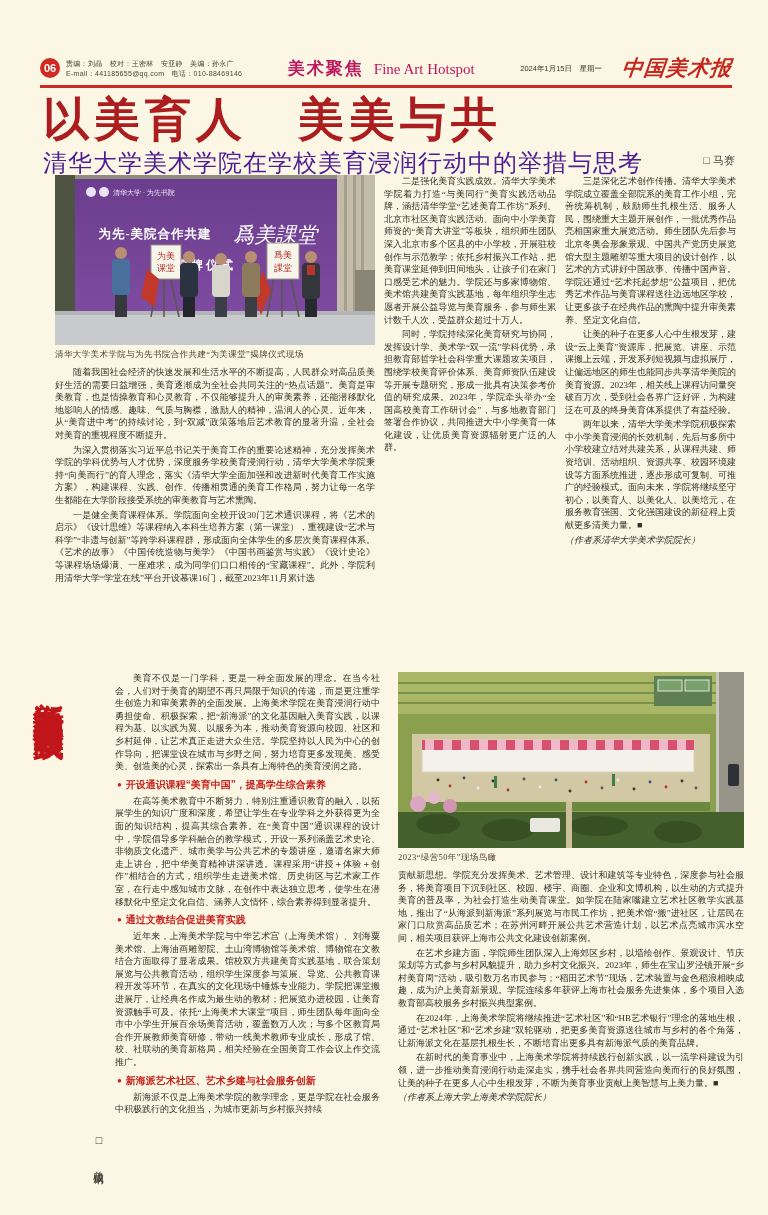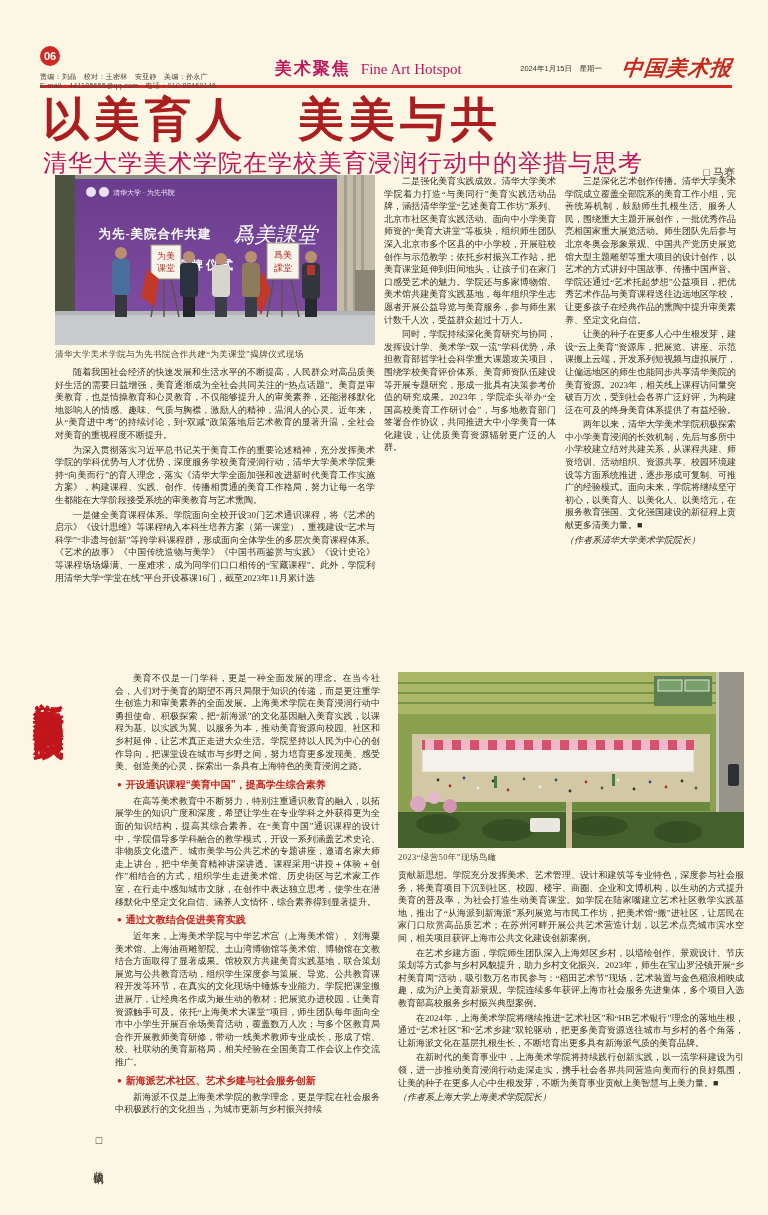--- a/index.html
+++ b/index.html
@@ -3,40 +3,40 @@
 <meta charset="utf-8">
 <style>
   html,body{margin:0;padding:0;}
   body{background:#fcf7e4;font-family:"Liberation Serif",serif;}
   .page{position:relative;width:768px;height:1215px;background:#fcf7e4;overflow:hidden;margin:0 auto;}
 
   
   .hdr{position:absolute;left:40px;top:55px;width:692px;height:33px;
        display:flex;justify-content:space-between;align-items:center;
        border-bottom:3px solid #cf2b24;box-sizing:border-box;padding-bottom:4px;}
-  .hdr-left{display:flex;align-items:flex-start;gap:6px;flex-direction:column;}
+  .hdr-left{display:flex;align-items:flex-end;gap:6px;}
   .pagenum{width:20px;height:20px;border-radius:50%;background:#cf2b24;color:#fff;
            font:bold 11px/20px "Liberation Sans",sans-serif;text-align:center;flex:0 0 auto;}
   .staff{font:7px/9.5px "Liberation Sans",sans-serif;color:#4a453c;letter-spacing:.3px;}
   .hdr-mid{font-family:"Liberation Serif",serif;color:#be185d;white-space:nowrap;}
   .hdr-mid .cn{font-weight:bold;font-size:17px;letter-spacing:2px;}
   .hdr-mid .en{font-size:15px;margin-left:6px;}
   .hdr-right{display:flex;align-items:center;gap:20px;}
   .dateline{font:7.5px/9px "Liberation Sans",sans-serif;color:#3c362c;}
   .masthead{font-family:"DejaVu Serif",serif;font-style:italic;font-weight:bold;
             color:#c5281e;font-size:21px;letter-spacing:1px;transform:skewX(-6deg);}
 
   
   .titleblock{position:absolute;left:43px;top:94px;width:692px;}
   .bigtitle{font-family:"Liberation Sans",sans-serif;font-weight:900;color:#ac1d20;
             font-size:46px;line-height:50px;letter-spacing:5px;margin:0;}
   .subrow{display:flex;justify-content:space-between;align-items:flex-end;margin-top:3px;}
-  .subtitle{font-family:"Liberation Sans",sans-serif;color:#be185d;font-size:24px;
+  .subtitle{font-family:"Liberation Sans",sans-serif;color:#4c1d95;font-size:24px;
             letter-spacing:1px;font-weight:400;}
-  .author1{font:11px/14px "Liberation Sans",sans-serif;color:#4e4a42;white-space:nowrap;padding-bottom:0;}
+  .author1{font:11px/14px "Liberation Sans",sans-serif;color:#4e4a42;white-space:nowrap;padding-bottom:12px;}
 
   
   .art1{position:absolute;left:55px;top:175px;width:681px;height:493px;
         display:grid;grid-template-columns:320px 172px 171px;column-gap:9px;}
   .a1col{overflow:hidden;}
   .photo1{width:320px;height:170px;display:block;}
   .cap{font-size:8.5px;line-height:11px;color:#4b3e2b;margin:4px 0 6px;letter-spacing:.4px;}
   .para{font-size:9px;line-height:12.6px;text-align:justify;text-indent:2em;
         color:#33302a;margin:0 0 2px;}
   .cont{text-indent:0;}

